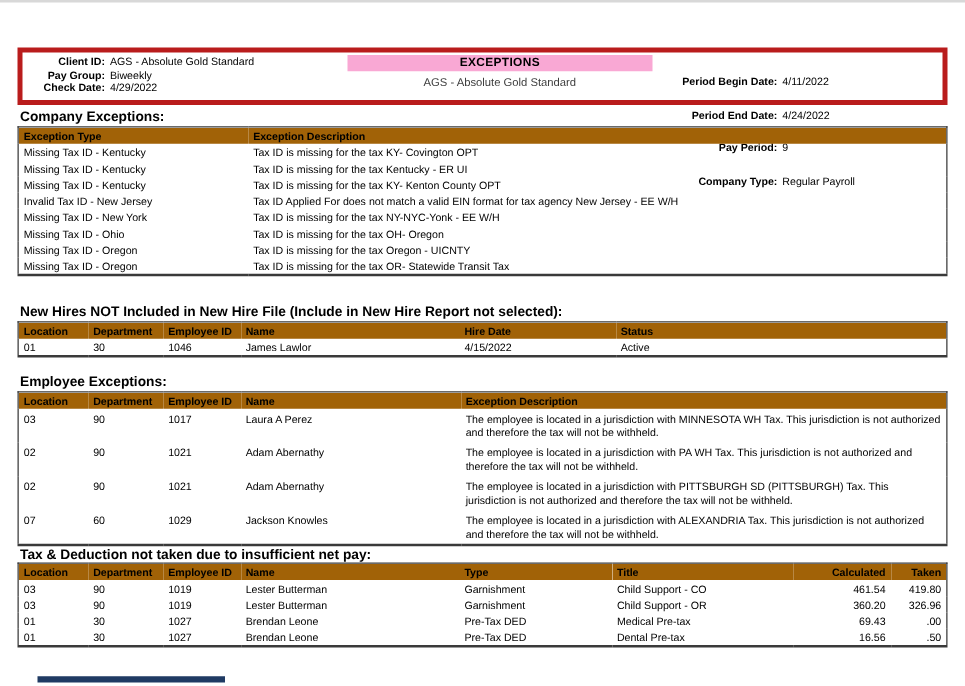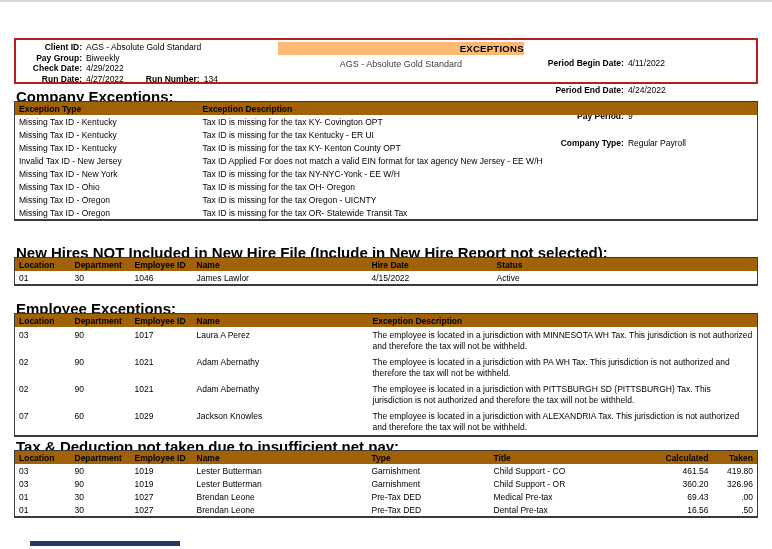--- a/index.html
+++ b/index.html
@@ -11,51 +11,51 @@
     color: #000;
     overflow: hidden;
   }
   .top-strip {
     position: absolute; top: 0; left: 0; right: 0; height: 2px;
     background: #d8d8d8;
   }
   
   .header-box {
     position: absolute; left: 14px; top: 38px; width: 744px; height: 46px;
-    border: 2px solid #b91c1c;
+    border: 4px solid #b91c1c;
     display: flex;
     font-size: 8.5px;
     padding: 2px 4px 2px 2px;
   }
   .hdr-col-left { width: 262px; }
   .hdr-col-center { width: 248px; padding-top: 0; }
   .hdr-col-right { flex: 1; padding-right: 66px; }
   .hdr-row { line-height: 10.5px; white-space: nowrap; }
   .hdr-lbl { display: inline-block; width: 64px; text-align: right; font-weight: bold; margin-right: 4px; }
   .hdr-lbl-r { display: inline-block; width: 100px; text-align: right; font-weight: bold; margin-right: 4px; margin-top: 16px; }
   .hdr-run-lbl { font-weight: bold; margin-left: 22px; margin-right: 4px; }
   .exceptions-bar {
-    background: #fdba74;
-    text-align: right;
+    background: #f9a8d4;
+    text-align: center;
     font-weight: bold;
     font-size: 9.5px;
     line-height: 13px;
     letter-spacing: 0.3px;
   }
   .exceptions-sub {
     text-align: center;
     font-size: 9px;
     color: #3c3c3c;
     margin-top: 4px;
   }
   .hdr-col-right .hdr-row { text-align: left; }
   
   .section-title {
     position: absolute; left: 16px;
-    font-size: 15px; font-weight: bold; white-space: nowrap;
+    font-size: 11px; font-weight: bold; white-space: nowrap;
   }
   table {
     position: absolute; left: 14px; width: 744px;
     border-collapse: collapse;
     table-layout: fixed;
     font-size: 8.5px;
     border: 1px solid #3a3a3a;
     border-bottom-width: 2px;
   }
   th {
@@ -94,23 +94,20 @@
 <div class="header-box">
   <div class="hdr-col-left">
     <div class="hdr-row">
       <span class="hdr-lbl">Client ID:</span><span>AGS - Absolute Gold Standard</span>
     </div>
     <div class="hdr-row">
       <span class="hdr-lbl">Pay Group:</span><span>Biweekly</span>
     </div>
     <div class="hdr-row">
       <span class="hdr-lbl">Check Date:</span><span>4/29/2022</span>
-    </div>
-    <div class="hdr-row">
-      <span class="hdr-lbl">Run Date:</span><span>4/27/2022</span><span class="hdr-run-lbl">Run Number:</span><span>134</span>
     </div>
   </div>
   <div class="hdr-col-center">
     <div class="exceptions-bar">EXCEPTIONS</div>
     <div class="exceptions-sub">AGS - Absolute Gold Standard</div>
   </div>
   <div class="hdr-col-right">
     <div class="hdr-row">
       <span class="hdr-lbl-r">Period Begin Date:</span><span>4/11/2022</span>
     </div>

